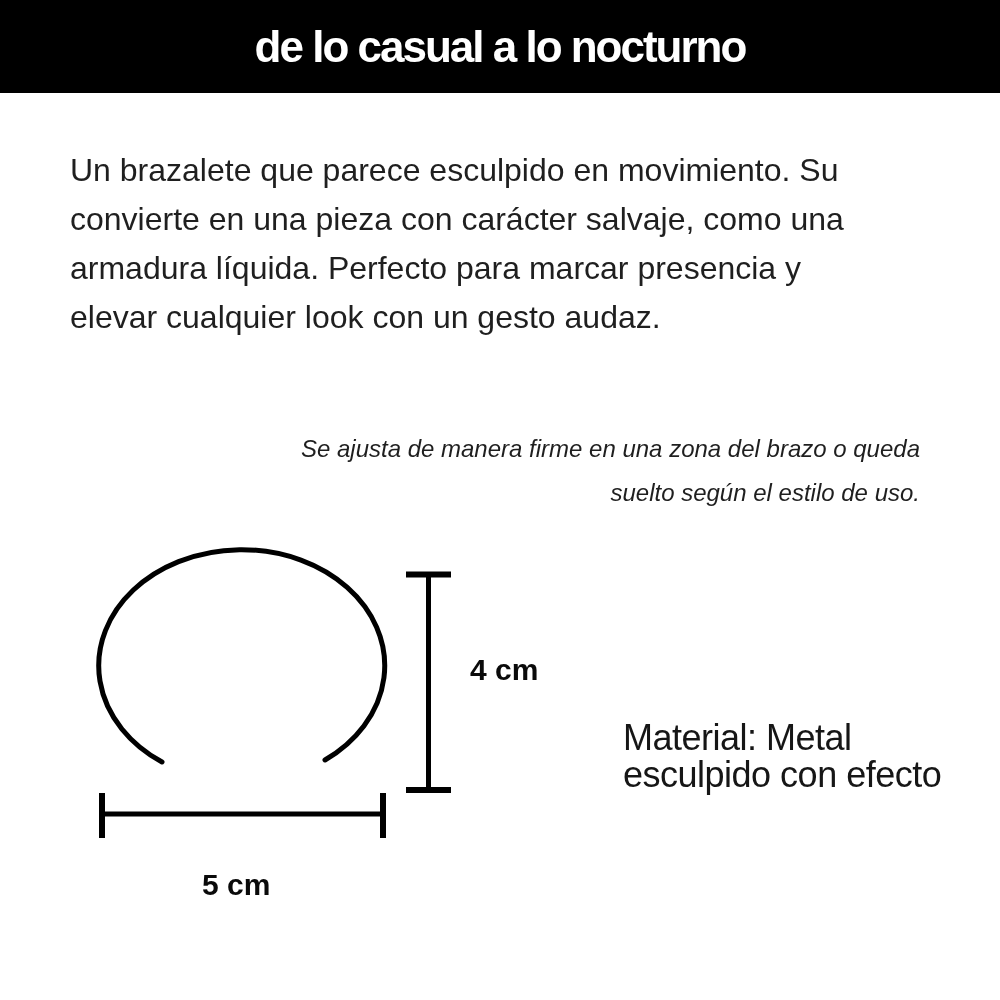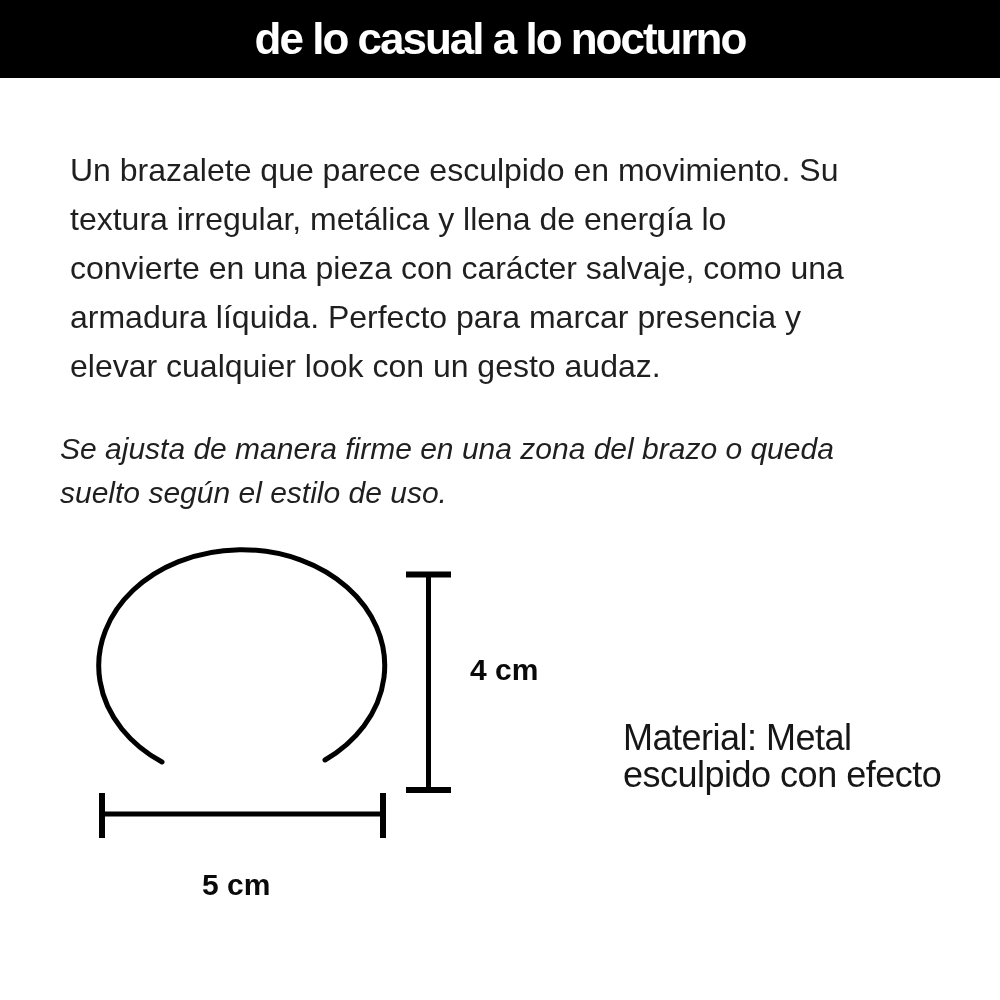--- a/index.html
+++ b/index.html
@@ -12,21 +12,21 @@
     width: 1000px;
     height: 1000px;
     background: #ffffff;
     overflow: hidden;
     font-family: "Liberation Sans", sans-serif;
     color: #1f1f1f;
   }
   .header-banner {
     position: absolute;
     left: 0; top: 0;
-    width: 1000px; height: 78px;
+    width: 1000px; height: 93px;
     background: #000000;
     display: flex;
     align-items: center;
     justify-content: center;
   }
   .banner-title {
     color: #ffffff;
     font-size: 44px;
     font-weight: bold;
     letter-spacing: -2px;
@@ -39,23 +39,23 @@
     line-height: 49px;
     color: #1f1f1f;
   }
   .product-description .line {
     white-space: nowrap;
   }
   .fit-note {
     position: absolute;
     left: 60px; top: 427px;
     width: 860px;
-    text-align: left;
+    text-align: right;
     font-style: italic;
-    font-size: 30px;
+    font-size: 24px;
     line-height: 44px;
     color: #1f1f1f;
   }
   .fit-note .line {
     white-space: nowrap;
   }
   .diagram-svg {
     position: absolute;
     left: 0; top: 0;
     width: 1000px; height: 1000px;
@@ -86,21 +86,20 @@
 <body>
 
 <div class="page">
 
   <div class="header-banner">
     <div class="banner-title">de lo casual a lo nocturno</div>
   </div>
 
   <div class="product-description">
     <div class="line">Un brazalete que parece esculpido en movimiento. Su</div>
-    <div class="line">textura irregular, metálica y llena de energía lo</div>
     <div class="line">convierte en una pieza con carácter salvaje, como una</div>
     <div class="line">armadura líquida. Perfecto para marcar presencia y</div>
     <div class="line">elevar cualquier look con un gesto audaz.</div>
   </div>
 
   <div class="fit-note">
     <div class="line">Se ajusta de manera firme en una zona del brazo o queda</div>
     <div class="line">suelto según el estilo de uso.</div>
   </div>
 

